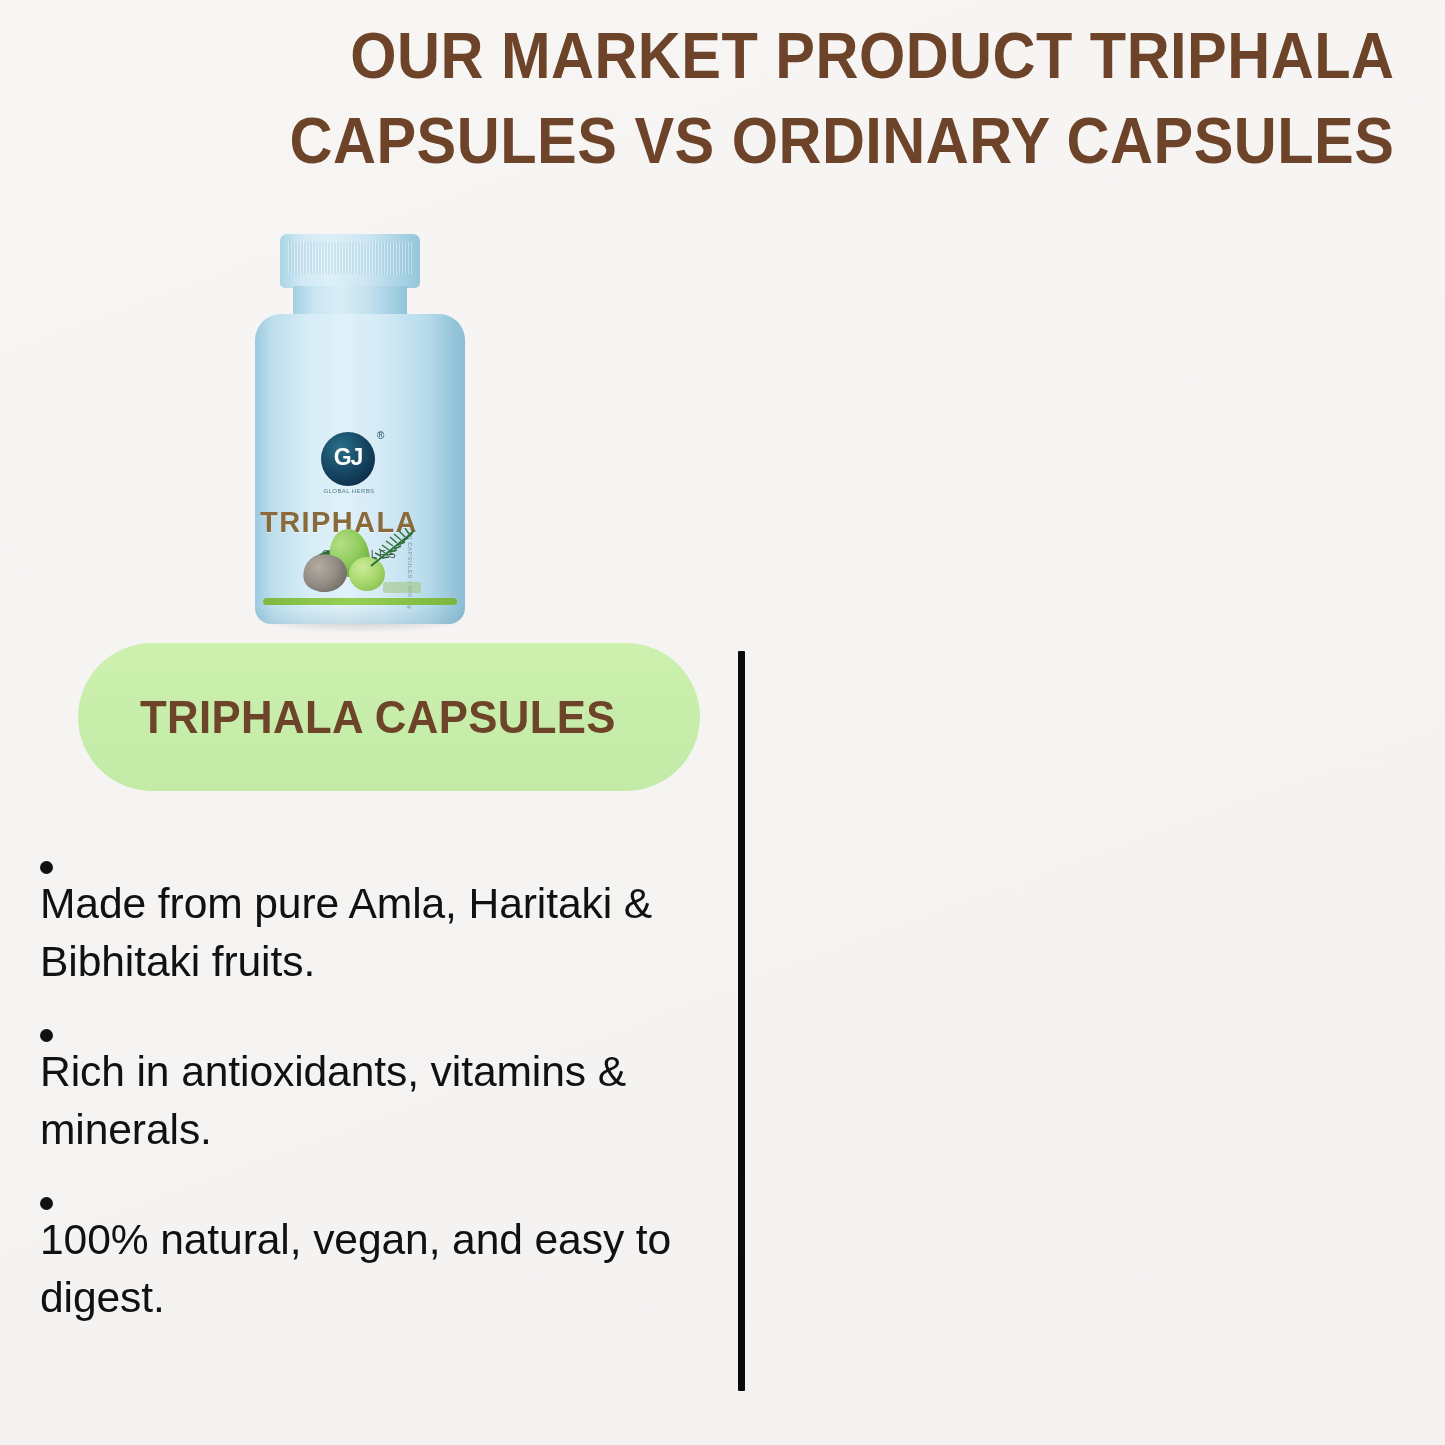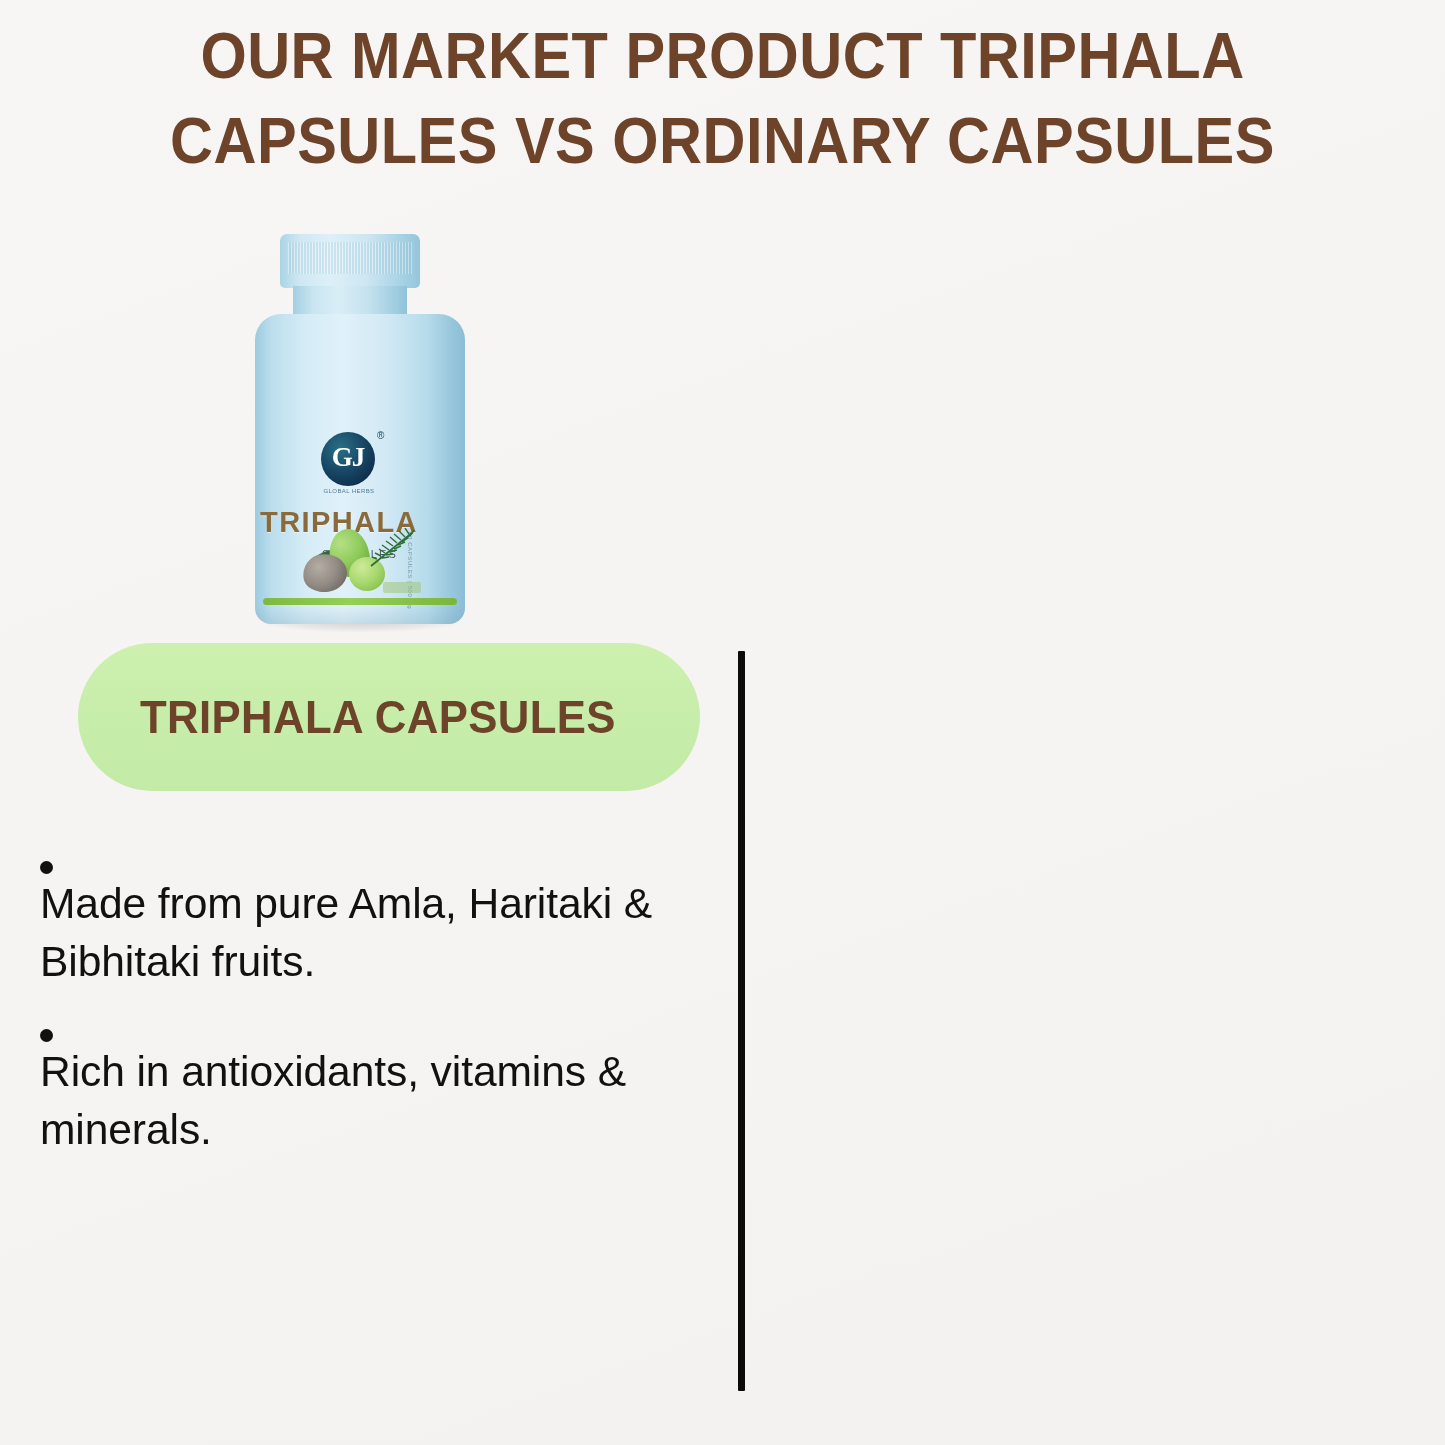--- a/index.html
+++ b/index.html
@@ -21,21 +21,21 @@
     background: linear-gradient(160deg, #f8f6f5 0%, #f6f4f3 45%, #f4f2f1 100%);
     overflow: hidden;
   }
 
   
   .title-block {
     position: absolute;
     left: 0;
     top: 14px;
     width: 1445px;
-    text-align: center;
+    text-align: right;
   }
   .title-line {
     color: #6d4429;
     font-family: "Liberation Sans Narrow", "Liberation Sans", sans-serif;
     font-weight: bold;
     font-size: 64px;
     line-height: 85px;
     letter-spacing: 0.5px;
     transform: scaleX(0.93);
     transform-origin: center;
@@ -194,22 +194,22 @@
     width: 54px;
     height: 54px;
     border-radius: 50%;
     background: radial-gradient(circle at 36% 30%, #2a6f86 0%, #184b68 42%, #0e2f4c 78%, #0a2239 100%);
     display: flex;
     align-items: center;
     justify-content: center;
   }
   .logo-text {
     color: #ffffff;
-    font-family: Liberation Serif, serif;
-    font-size: 27px;
+    font-family: Liberation Sans, sans-serif;
+    font-size: 23px;
     font-weight: bold;
     letter-spacing: -1px;
     line-height: 1;
     margin-top: -3px;
   }
   .logo-reg {
     position: absolute;
     left: 122px;
     top: 116px;
     color: #14405c;
@@ -383,20 +383,24 @@
 
     <ul class="bullets bullets-left">
       <li class="bullet-item">
         <span class="bullet-dot"></span>
         <span class="bullet-text">Made from pure Amla, Haritaki &amp; Bibhitaki fruits.</span>
       </li>
       <li class="bullet-item">
         <span class="bullet-dot"></span>
         <span class="bullet-text">Rich in antioxidants, vitamins &amp; minerals.</span>
       </li>
+      <li class="bullet-item">
+        <span class="bullet-dot"></span>
+        <span class="bullet-text">100% natural, vegan, and easy to digest.</span>
+      </li>
     </ul>
   </div>
 
   <div class="divider"></div>
 
   <div class="col col-right">
 
     
     
 

